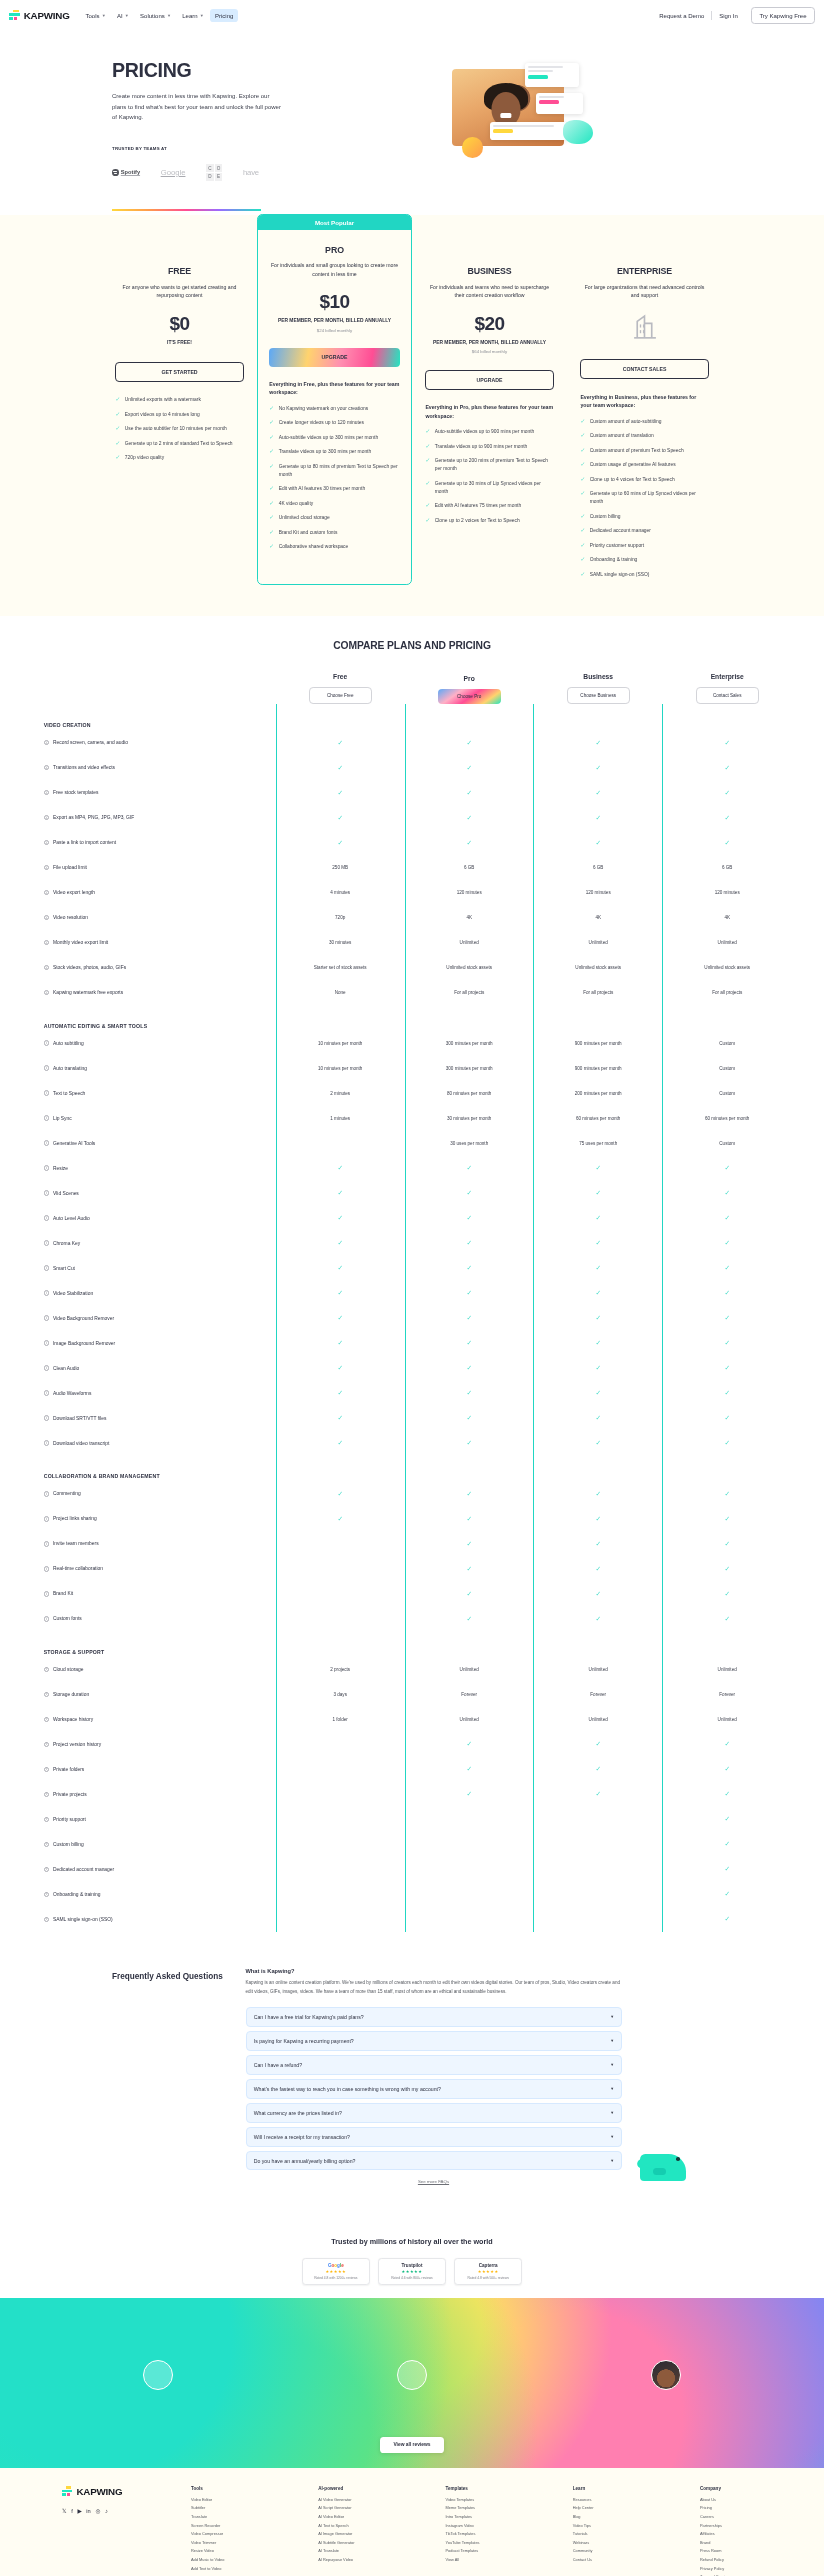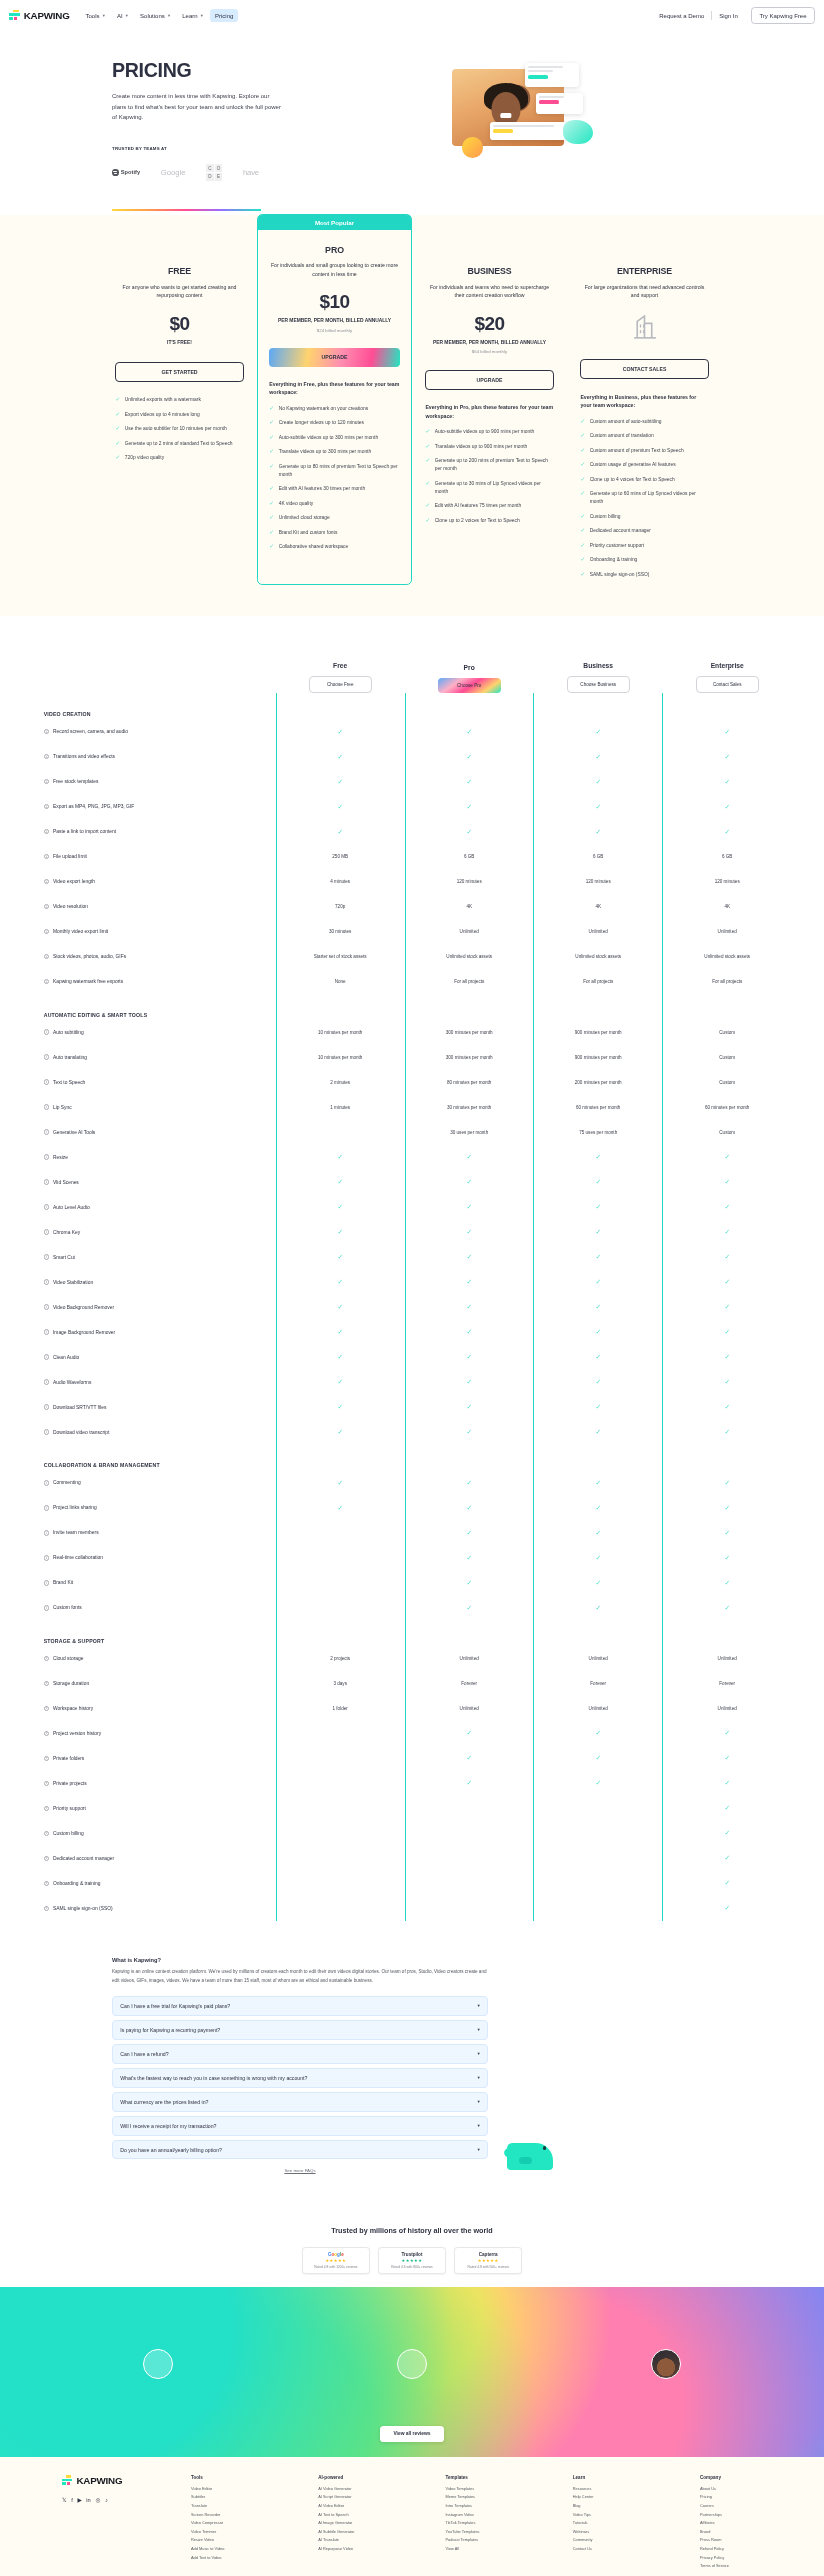--- a/index.html
+++ b/index.html
@@ -40,21 +40,21 @@
     background: #fff;
   }
 
   
   .hero { display: flex; padding: 28px 0 0 0; }
   .hero-left { width: 428px; padding-left: 112px; }
   .hero-title { font-size: 19.6px; font-weight: 800; letter-spacing: -0.3px; }
   .hero-sub { font-size: 6px; line-height: 1.75; color: #3a3d4a; max-width: 170px; margin-top: 9.3px; }
   .trusted-lbl { font-size: 4.4px; font-weight: 700; letter-spacing: 0.2px; margin-top: 23px; }
   .logo-row { display: flex; align-items: center; gap: 20.6px; margin-top: 13.4px; }
-  .brand { color: #a9aab0; font-size: 6.7px; display: flex; align-items: center; gap: 2.1px; }
+  .brand { color: #a9aab0; font-size: 6.7px; display: flex; align-items: center; gap: 2.1px; text-decoration: underline; }
   .spotify-dot {
     width: 6.7px; height: 6.7px; border-radius: 50%; background: #53555c;
     position: relative; flex: none;
   }
   .spotify-dot::before, .spotify-dot::after {
     content: ""; position: absolute; left: 1.3px; right: 1.3px; height: 0.7px;
     background: #fff; border-radius: 1px;
   }
   .spotify-dot::before { top: 2.1px; }
   .spotify-dot::after  { top: 3.9px; left: 1.8px; right: 1.8px; }
@@ -551,20 +551,21 @@
       <span class="chk">✓</span>
       <span>SAML single sign-on (SSO)</span>
               </div>
             </div>
           </div>
         </div>
       </div>
   </div>
 
   <div class="compare">
+    <div class="compare-title">COMPARE PLANS AND PRICING</div>
     <div class="tbl">
       <div class="plan-heads">
         <div class="c-label"></div>
         <div class="c-col">
           <div class="ph-name">Free</div>
           <div class="ph-btn">Choose Free</div>
         </div>
         <div class="c-col">
           <div class="ph-name">Pro</div>
           <div class="ph-btn grad">Choose Pro</div>
@@ -1037,20 +1038,21 @@
             <div class="fval"></div>
             <div class="fval"></div>
             <div class="fval"></div>
             <div class="fval"><span class="ck">✓</span></div>
           </div>
         </div>
     </div>
   </div>
 
   <div class="faq">
+    <div class="faq-h">Frequently Asked Questions</div>
     <div class="faq-col">
       <div class="faq-intro-q">What is Kapwing?</div>
       <div class="faq-intro-a">Kapwing is an online content creation platform. We're used by millions of creators each month to edit their own videos digital stories. Our team of pros, Studio, Video creators create and edit videos, GIFs, images, videos. We have a team of more than 15 staff, most of whom are an ethical and sustainable business.</div>
       <div id="faq-root">
           <div class="faq-item">
             <span>Can I have a free trial for Kapwing's paid plans?</span>
     <span class="caret">▾</span>
           </div>
           <div class="faq-item">
             <span>Is paying for Kapwing a recurring payment?</span>

